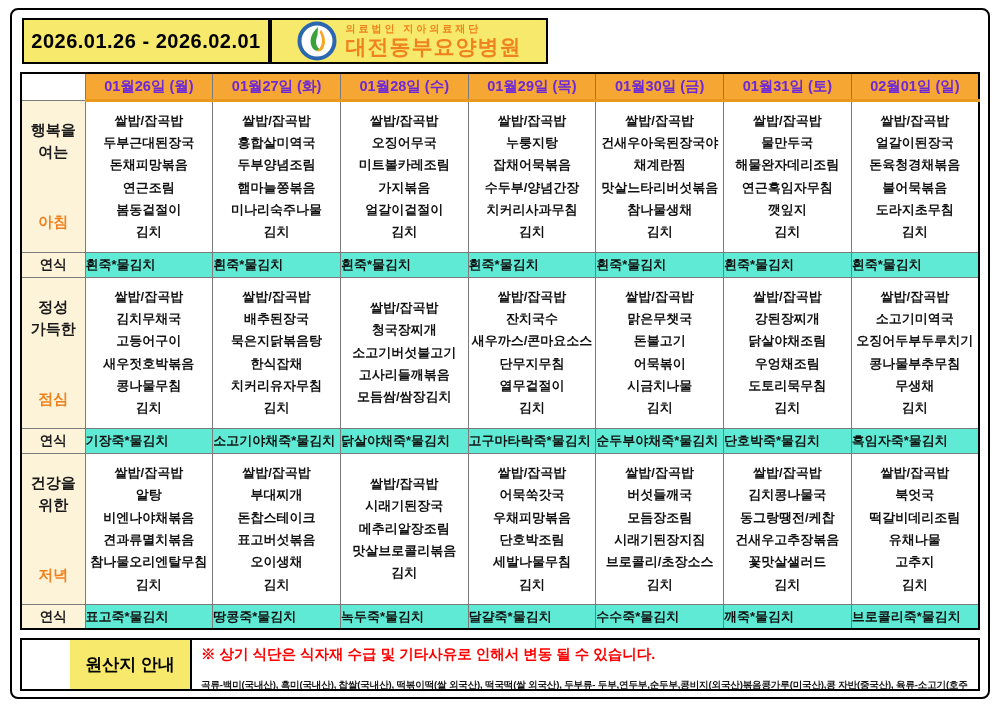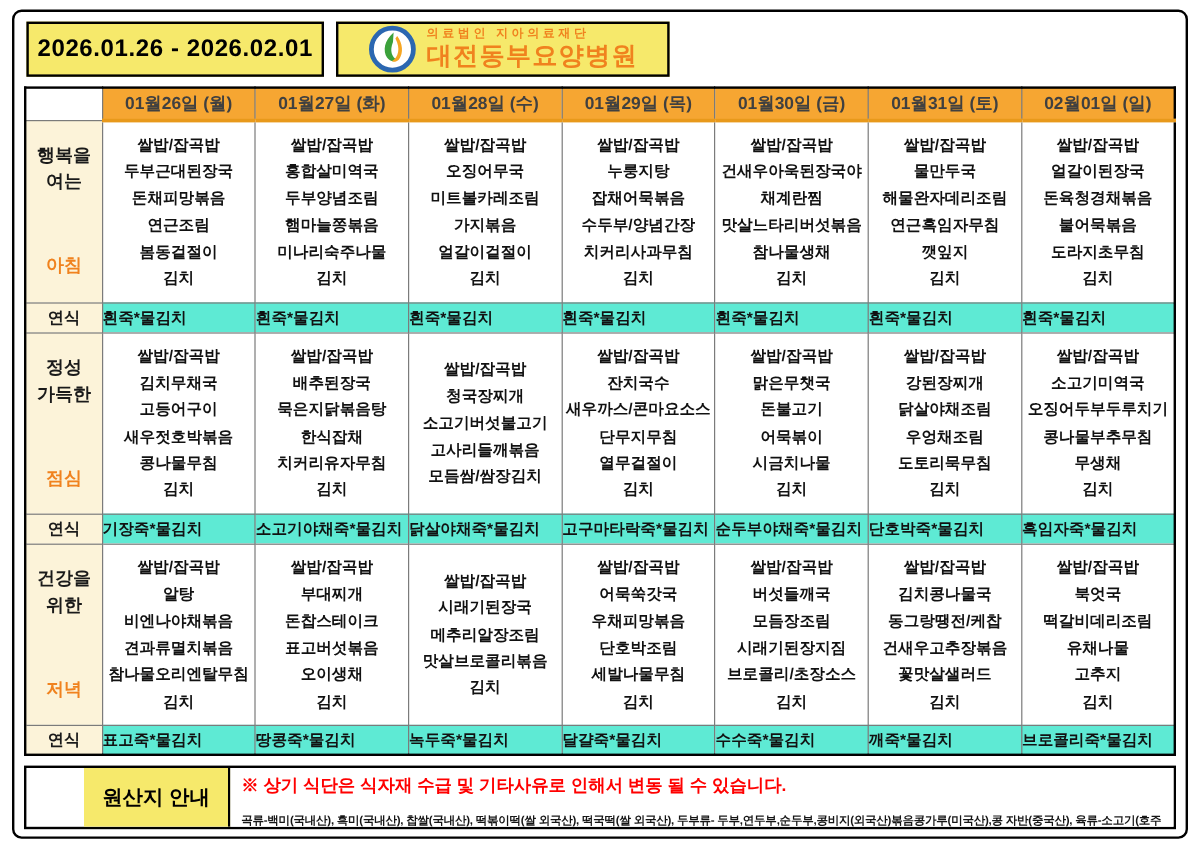--- a/index.html
+++ b/index.html
@@ -2,21 +2,21 @@
 <html style="--yellow: #F6E96B; --orange_header: #F6A632; --cream: #FCF3D9; --accent_orange: #F0821E; --notice_red: #FF0000; --logo_blue: #2B67B1; --logo_green: #3BA13B; --logo_orange: #F6A623;"><head>
 <meta charset="utf-8">
 <style>
   * { box-sizing: border-box; margin: 0; padding: 0; }
   html,body { width:1000px; height:707px; background:#fff; font-family:"Liberation Sans", sans-serif; }
   .page{
     width:980px; height:691px; margin:8px auto; border:2px solid #000; border-radius:8px;
     padding:6px 8px; background:#fff; display:flex; flex-direction:column;
   }
   
-  .topbar{ display:flex; gap:10px; height:46px; margin:2px 2px 8px 2px; }
+  .topbar{ display:flex; height:46px; margin:2px 2px 8px 2px; }
   .date-box{
     width:248px; background:var(--yellow,#F6E96B); border:2px solid #000;
     display:flex; align-items:center; justify-content:center;
     font-weight:800; font-size:20px; letter-spacing:.5px; color:#000;
   }
   .title-box{
     flex:1; border:2px solid #000; display:flex; align-items:center; justify-content:center; gap:14px;
     background:#fff;
   }
   .title-box .title{ font-size:30px; font-weight:800; color:#000; letter-spacing:2px; }
@@ -24,21 +24,21 @@
     width:278px; background:var(--yellow,#F6E96B); border:2px solid #000;
     display:flex; align-items:center; justify-content:center; gap:9px;
   }
   .logo-text{ display:flex; flex-direction:column; line-height:1.15; }
   .logo-text .foundation{ font-size:10px; font-weight:700; color:var(--accent_orange,#F0821E); letter-spacing:3px; }
   .logo-text .hospital{ font-size:21px; font-weight:800; color:var(--accent_orange,#F0821E); letter-spacing:1px; }
   
   table.menu-table{ width:100%; border-collapse:collapse; table-layout:fixed; border:2px solid #000; }
   table.menu-table th, table.menu-table td{ border:1px solid #7b7b7b; }
   thead th{
-    background:var(--orange_header,#F6A632); font-size:14.5px; font-weight:800; color:#404040;
+    background:var(--orange_header,#F6A632); font-size:14.5px; font-weight:800; color:#6d28d9;
     height:27px; border-bottom:3px solid #E8991B !important; border-top:2px solid #000;
   }
   td.corner{ background:#fff; }
   td.rowlabel, td.softlabel{
     background:var(--cream,#FCF3D9); text-align:center; vertical-align:middle;
     font-weight:800; color:#1a1a1a;
   }
   td.rowlabel{ font-size:15px; line-height:1.45; }
   td.rowlabel .lbl-top{ white-space:pre-line; display:block; }
   td.rowlabel .lbl-accent{ display:block; color:var(--accent_orange,#F0821E);margin-top:48px; }

